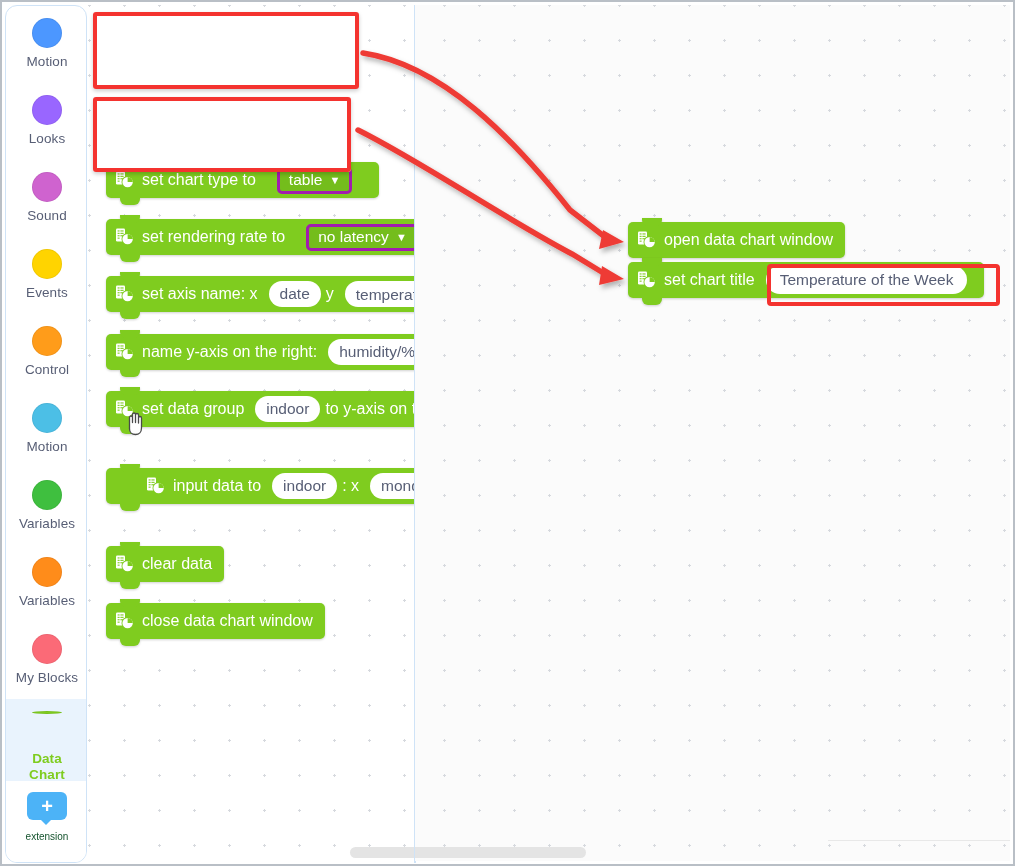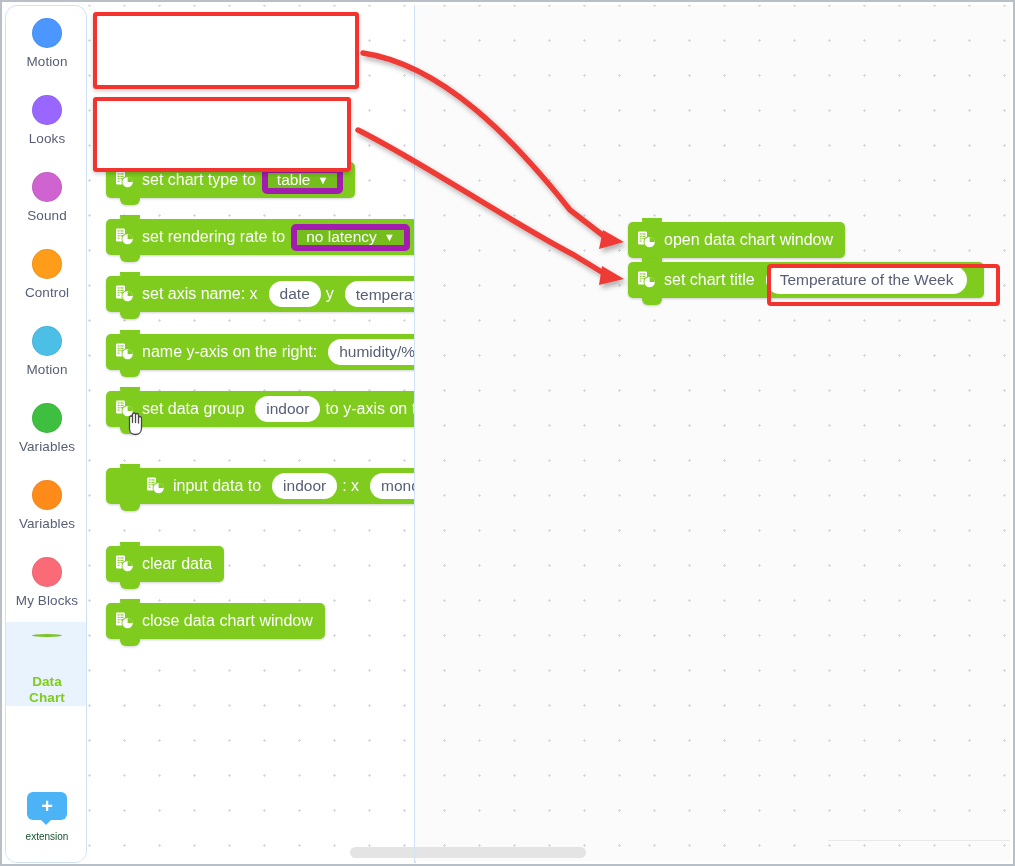--- a/index.html
+++ b/index.html
@@ -127,23 +127,23 @@
     display:inline-flex;align-items:center;justify-content:center;
     background:#ffffff;color:#575e75;
     border-radius:14px;height:26px;padding:0 11px;
     font-size:15.5px;margin:0 5px;
     box-sizing:border-box;
     cursor:text;
   }
   .dropdown{
     display:inline-flex;align-items:center;justify-content:center;
     background:#74bd1c;color:#ffffff;
-    border:6px solid #a21caf;
+    border:3px solid #a21caf;
     border-radius:5px;height:27px;padding:0 9px;
-    font-size:15.5px;margin:0 0;
+    font-size:15.5px;margin:0 15px;
     box-sizing:border-box;cursor:pointer;
   }
   .dropdown .arw{margin-left:7px;font-size:11px;line-height:11px;}
 
   
   .hl-rect{
     position:absolute;border:4px solid #f4332f;border-radius:3px;
     background:transparent;pointer-events:none;z-index:6;
     box-shadow:0 2px 4px rgba(0,0,0,.20);
   }
@@ -184,20 +184,24 @@
       <span class="dot" style="background:#4c97ff"></span>
       <span class="clabel">Motion</span>
     </div>
     <div class="cat">
       <span class="dot" style="background:#9966ff"></span>
       <span class="clabel">Looks</span>
     </div>
     <div class="cat">
       <span class="dot" style="background:#cf63cf"></span>
       <span class="clabel">Sound</span>
+    </div>
+    <div class="cat">
+      <span class="dot" style="background:#ffd400"></span>
+      <span class="clabel">Events</span>
     </div>
     <div class="cat">
       <span class="dot" style="background:#ff9c1a"></span>
       <span class="clabel">Control</span>
     </div>
     <div class="cat">
       <span class="dot" style="background:#4cbfe6"></span>
       <span class="clabel">Motion</span>
     </div>
     <div class="cat">

